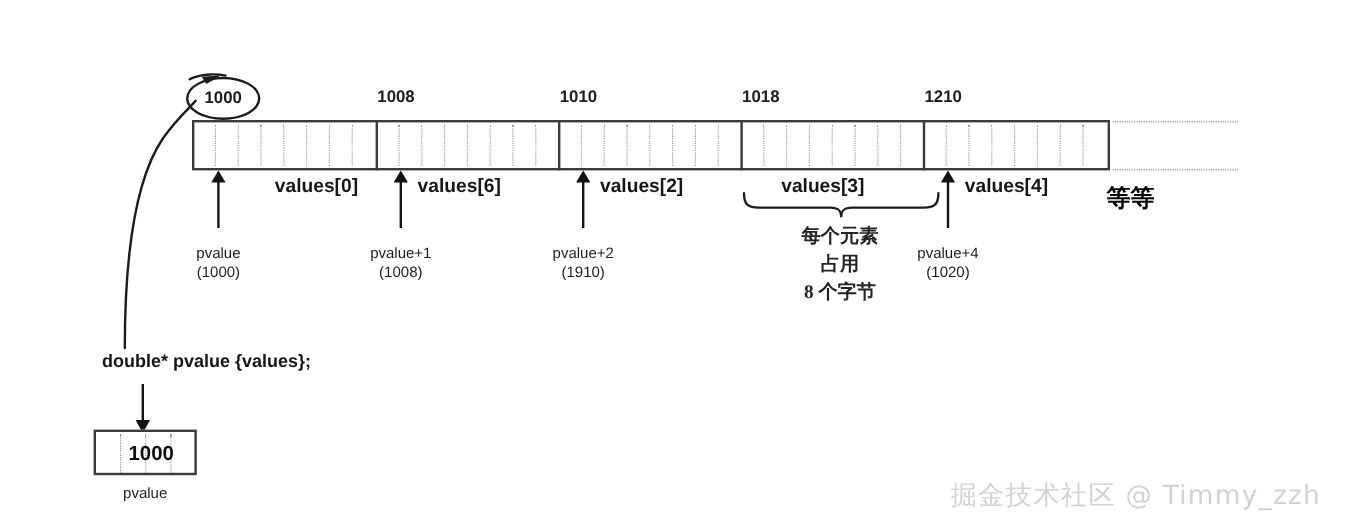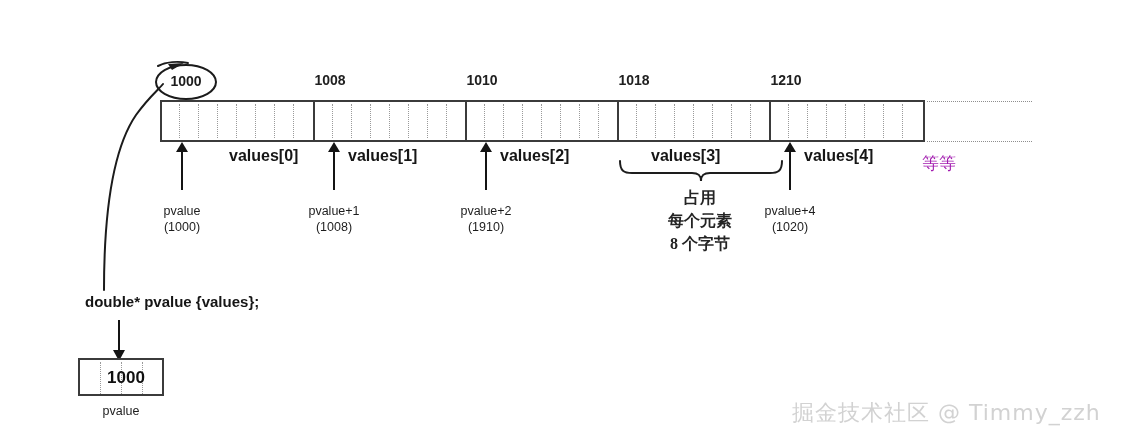--- a/index.html
+++ b/index.html
@@ -79,21 +79,21 @@
   }
 
   
   .elname{
     font-family:"Liberation Sans", sans-serif;
     font-size:16px;font-weight:700;color:#161616;
     white-space:nowrap;
   }
   .dengdeng{
     font-family:"Liberation Serif", serif;
-    font-size:17px;font-weight:400;color:#a21caf;
+    font-size:20px;font-weight:700;color:#000000;
     white-space:nowrap;
   }
 
   
   .pcap{
     font-family:"Liberation Sans", sans-serif;
     font-size:12.5px;color:#1d1d1d;
     text-align:center;white-space:nowrap;width:90px;
     line-height:16px;
   }
@@ -230,36 +230,36 @@
   <div class="abs uparrow" style="left:480px;top:142px;">
       <div class="head"></div>
       <div class="shaft"></div>
     </div>
   <div class="abs uparrow" style="left:784px;top:142px;">
       <div class="head"></div>
       <div class="shaft"></div>
     </div>
 
   <div class="abs elname" style="left:196px;top:147px;margin-left:33px;">values[0]</div>
-  <div class="abs elname" style="left:348px;top:147px;">values[1]</div>
+  <div class="abs elname" style="left:348px;top:147px;">values[6]</div>
   <div class="abs elname" style="left:500px;top:147px;">values[2]</div>
   <div class="abs elname" style="left:651px;top:147px;">values[3]</div>
   <div class="abs elname" style="left:804px;top:147px;">values[4]</div>
 
   <div class="abs dengdeng" style="left:922px;top:152px;">等等</div>
 
   <div class="abs brace">
     <svg width="166" height="22" viewBox="0 0 166 22">
       <path d="M2,1 C2,11 6,13 14,13 L74,13 C80,13 83,15 83,21 C83,15 86,13 92,13 L152,13 C160,13 164,11 164,1" fill="none" stroke="#1d1d1d" stroke-width="2" stroke-linecap="round"></path>
     </svg>
   </div>
 
   <div class="abs note">
+    <div>每个元素</div>
     <div>占用</div>
-    <div>每个元素</div>
     <div>8 个字节</div>
   </div>
 
   <div class="abs pcap" style="left:137px;top:203px;">
     <div>pvalue</div>
     <div>(1000)</div>
   </div>
   <div class="abs pcap" style="left:289px;top:203px;text-align:center;">
     <div>pvalue+1</div>
     <div>(1008)</div>

